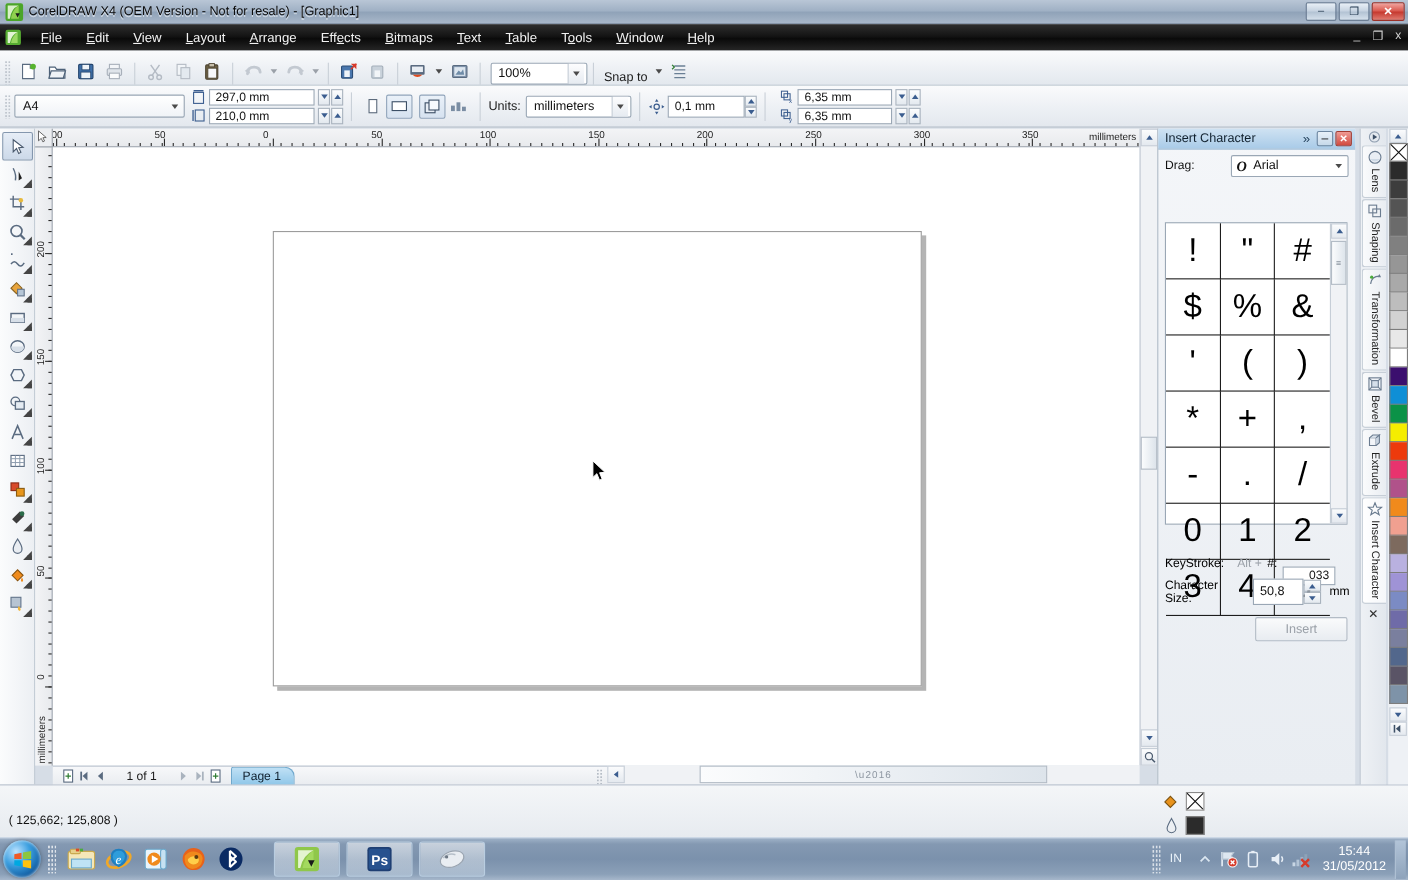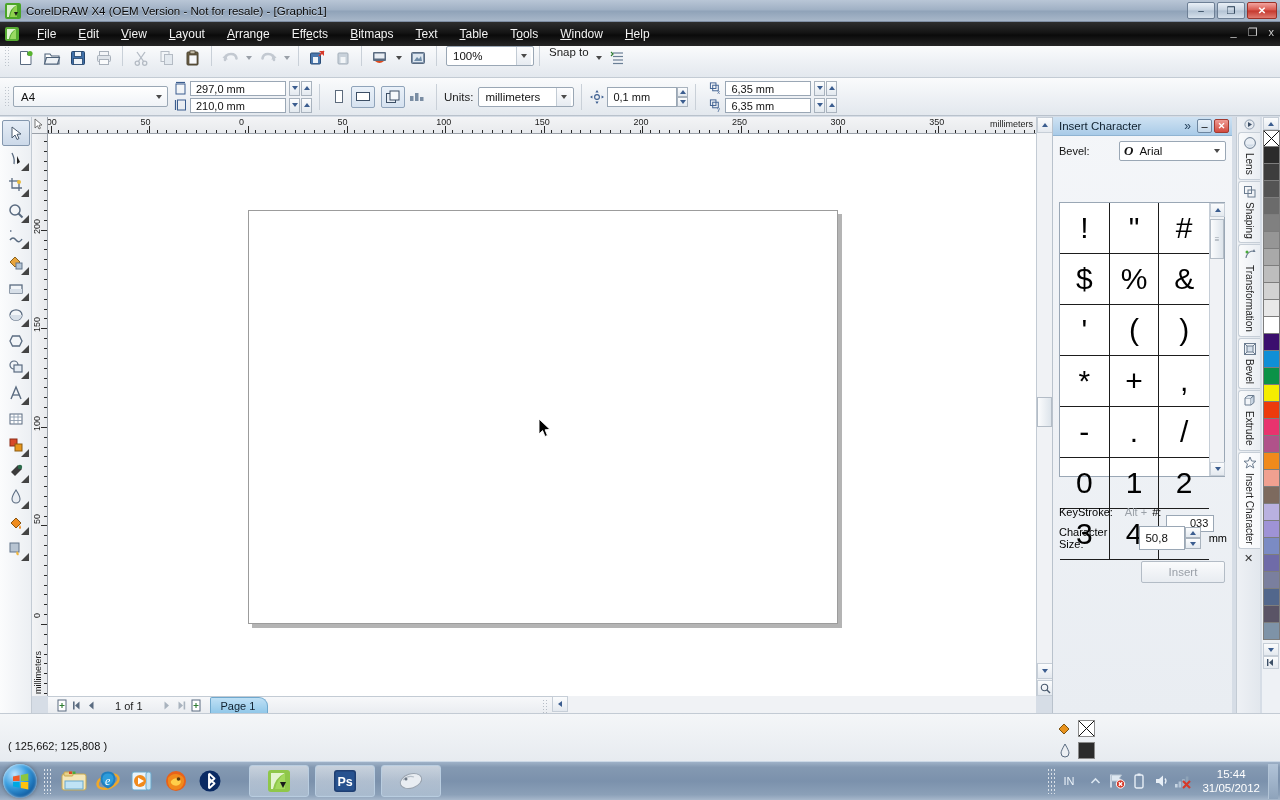--- a/index.html
+++ b/index.html
@@ -48,21 +48,21 @@
     color:#f2f2f2; font-size:12px; padding:3px 11px; white-space:nowrap; cursor:default;
   }
   .menubar .mi u { text-decoration:underline; }
   .doc-btns { position:absolute; right:6px; top:4px; display:flex; gap:11px; color:#cfcfcf; font-size:11px; }
 
   
   .toolbar {
     position:absolute; left:0; top:46px; width:1280px; height:32px;
     background: linear-gradient(to bottom,#fafbfc 0%,#eef1f5 50%,#e3e8ee 100%);
     border-bottom:1px solid #c3cbd4;
-    display:flex; align-items:flex-start; padding-left:4px;
+    display:flex; align-items:flex-end; padding-left:4px;
   }
   .grip { width:6px; height:22px; flex:none; margin-right:3px;
     background-image: radial-gradient(#b6bdc6 40%, transparent 41%);
     background-size:3px 3px; opacity:.85; }
   .tb-btn { width:26px; height:24px; display:flex; align-items:center; justify-content:center; flex:none; }
   .tb-sep { width:1px; height:20px; background:#c9d0d8; margin:0 5px; flex:none; }
   .tb-drop { width:12px; height:24px; display:flex; align-items:center; justify-content:center; flex:none;}
   .caret { width:0;height:0; border-left:3.5px solid transparent;border-right:3.5px solid transparent;border-top:4px solid #4a4a4a;}
   .caret.dim { border-top-color:#9aa0a8; }
 
@@ -949,20 +949,23 @@
           <circle cx="4.5" cy="4.5" r="3.2" fill="none" stroke="#4a5a6e" stroke-width="1.1"></circle>
           <path d="M7 7 L10 10" stroke="#4a5a6e" stroke-width="1.4"></path>
         </svg>
     </div>
   </div>
 
   <div class="hscroll">
     <div class="sc-arrow" style="position:absolute;left:0;top:0">
       <span style="width:0;height:0;border-top:3px solid transparent;border-bottom:3px solid transparent;border-right:4px solid #3b5d8f;display:block"></span>
     </div>
+    <div class="sc-thumb" style="position:absolute;left:84px;top:0;width:316px;height:16px;display:flex;align-items:center;justify-content:center">
+      <span style="color:#8d96a1;font-size:9px;letter-spacing:1px">\u2016</span>
+    </div>
   </div>
 
   <div class="pagenav">
     <div class="navbtn" style="margin-left:6px">
       <svg width="12" height="13" viewBox="0 0 12 13">
           <rect x="2" y="1" width="8" height="11" fill="#fff" stroke="#5a6b80"></rect>
           <path d="M6 4v5M3.5 6.5h5" stroke="#2f7d32" stroke-width="1.1"></path>
         </svg>
     </div>
     <div class="navbtn">
@@ -1021,21 +1024,21 @@
     <div class="docker-head">
       <div class="docker-title">Insert Character</div>
       <div style="margin-left:auto;display:flex;align-items:center;padding-right:3px">
         <span style="font-size:12px;color:#24415c;margin-right:4px">»</span>
         <span class="dk-btn dk-min">–</span>
         <span class="dk-btn dk-close">✕</span>
       </div>
     </div>
 
     <div class="drow">
-      <span class="lbl">Bevel:</span>
+      <span class="lbl">Drag:</span>
       <div class="dcombo">
         <span style="font-family:'Liberation Serif',serif;font-style:italic;font-weight:bold;font-size:13px;margin-right:6px">O</span>
         <span>Arial</span>
         <span class="cbtn">
             <span class="caret"></span>
           </span>
       </div>
     </div>
 
 

